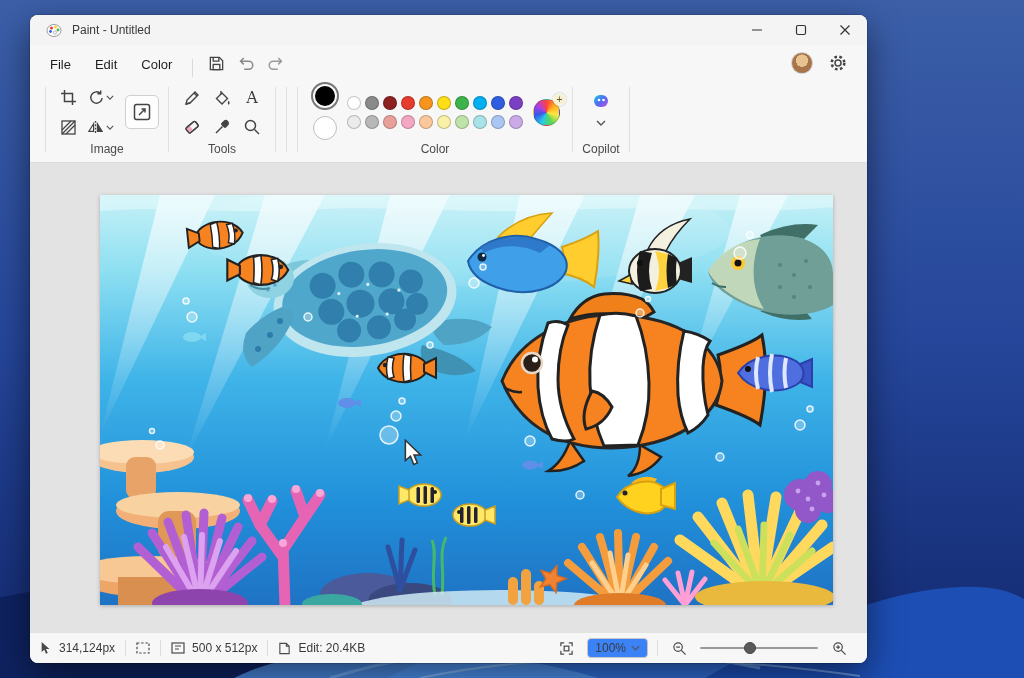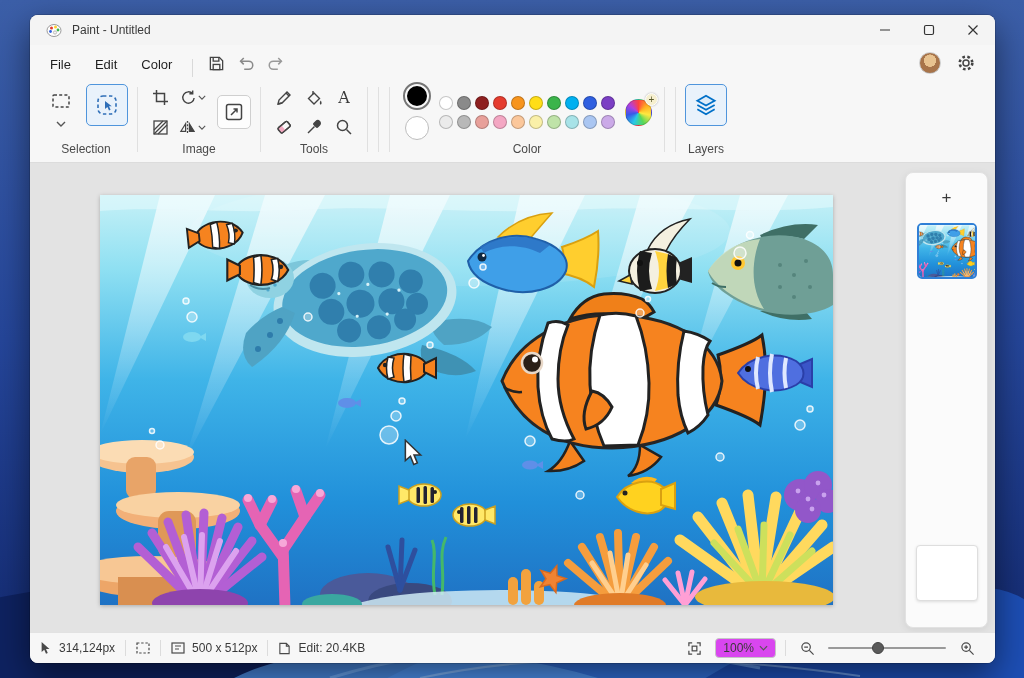--- a/index.html
+++ b/index.html
@@ -3,21 +3,21 @@
 <meta charset="utf-8">
 <style>
   * { margin:0; padding:0; box-sizing:border-box; }
   html,body { width:1024px; height:678px; overflow:hidden; font-family:"Liberation Sans", sans-serif; }
   body { position:relative; background:#1a3570; }
 
   
   .wallpaper { position:absolute; inset:0; }
 
   
-  .window { position:absolute; left:30px; top:15px; width:965px; height:648px;
+  .window { position:absolute; left:30px; top:15px; width:837px; height:648px;
     background:#f7f7f7; border-radius:8px; overflow:hidden;
     box-shadow:0 12px 34px rgba(0,0,0,.5), 0 0 0 1px rgba(0,0,0,.15); }
 
   
   .titlebar { position:absolute; left:0; top:0; right:0; height:30px; background:#f4f4f4; display:flex; align-items:center; }
   .title-icon { margin-left:16px; width:16px; height:16px; }
   .title-text { margin-left:10px; font-size:12px; color:#3a3a3a; }
   .win-controls { margin-left:auto; display:flex; height:100%; }
   .win-btn { width:44px; height:100%; display:flex; align-items:center; justify-content:center; }
 
@@ -86,21 +86,21 @@
   .layer-thumb svg { display:block; }
   .bg-layer-thumb { position:absolute; left:10px; bottom:26px; width:62px; height:56px; background:#ffffff;
     border:1px solid #dedede; border-radius:4px; box-shadow:0 1px 3px rgba(0,0,0,.12); }
 
   
   .statusbar { position:absolute; left:0; bottom:0; right:0; height:31px; background:#f7f7f7;
     border-top:1px solid #e2e2e2; display:flex; align-items:center; font-size:12px; color:#3a3a3a; }
   .sb-seg { display:flex; align-items:center; gap:7px; padding:0 10px; }
   .sb-div { width:1px; height:16px; background:#dcdcdc; }
   .sb-right { margin-left:auto; display:flex; align-items:center; gap:9px; padding-right:16px; }
-  .zoom-pill { display:flex; align-items:center; gap:5px; border:1px solid #c6c6c6; border-radius:4px; padding:2px 7px; background:#d946ef; }
+  .zoom-pill { display:flex; align-items:center; gap:5px; border:1px solid #c6c6c6; border-radius:4px; padding:2px 7px; background:#3b82f6; }
   .slider { position:relative; width:118px; height:14px; }
   .slider-track { position:absolute; left:0; right:0; top:6px; height:2px; background:#9a9a9a; border-radius:1px; }
   .slider-thumb { position:absolute; left:44px; top:1px; width:12px; height:12px; border-radius:50%; background:#5a5a5a; border:1px solid #444; }
 </style>
 </head>
 <body>
 
 <svg width="0" height="0" style="position:absolute" aria-hidden="true">
 <defs>
   <linearGradient id="waterG" x1="0" y1="0" x2="0" y2="1">
@@ -508,41 +508,20 @@
         <svg width="18" height="18" viewBox="0 0 18 18" fill="none">
           <circle cx="9" cy="9" r="3" stroke="#444" stroke-width="1.5"></circle>
           <circle cx="9" cy="9" r="6.3" stroke="#444" stroke-width="2.6" stroke-dasharray="2.6 2.45"></circle>
         </svg>
       </div>
     </div>
   </div>
 
   <div class="ribbon">
 
-    <section class="rsec">
-      <div class="sel-row">
-        <div class="sel-col">
-          <div class="tool-btn sel-btn">
-            <svg width="22" height="22" viewBox="0 0 22 22" fill="none" stroke="#444" stroke-width="1.5" stroke-dasharray="3 2.2">
-                <rect x="3" y="5" width="16" height="12" rx="1"></rect>
-              </svg>
-          </div>
-          <svg class="chev" width="10" height="6" viewBox="0 0 10 6" fill="none" stroke="#555" stroke-width="1.4">
-              <path d="M1,1 L5,5 L9,1"></path>
-            </svg>
-        </div>
-        <div class="tool-btn sel-btn-big active-tool">
-          <svg width="26" height="26" viewBox="0 0 26 26" fill="none" stroke="#2f6fb8" stroke-width="1.6">
-            <rect x="4" y="4" width="18" height="18" rx="5" stroke-dasharray="3.4 2.6"></rect>
-            <path d="M11,9 L11,17 L13.4,15 L15,18.6 L16.6,17.8 L15,14.3 L17.8,14.3 Z" fill="#2f6fb8" stroke="none"></path>
-          </svg>
-        </div>
-      </div>
-      <div class="rsec-label">Selection</div>
-    </section>
     <div class="rdiv"></div>
 
     <section class="rsec">
       <div class="img-wrap">
         <div class="img-grid">
           <div class="small-btn tool-btn">
             <svg width="17" height="17" viewBox="0 0 17 17" fill="none" stroke="#444" stroke-width="1.5">
                 <path d="M4.5,1 V12.5 H16"></path>
                 <path d="M1,4.5 H12.5 V16"></path>
               </svg>
@@ -668,32 +647,37 @@
         </div>
         <div class="wheel-wrap">
           <div class="wheel"></div>
           <div class="wheel-badge">+</div>
         </div>
       </div>
       <div class="rsec-label">Color</div>
     </section>
     <div class="rdiv"></div>
 
+    <section class="rsec">
+      <div class="col-center">
+        <div class="tool-btn big-tool">
+          <svg width="24" height="24" viewBox="0 0 24 24">
+            <path d="M5,12 a6,6 0 0 1 6,-6 h2 a6,6 0 0 1 6,6 a6,6 0 0 1 -6,6 h-2 a6,6 0 0 1 -6,-6 z" fill="url(#copG)"></path>
+            <circle cx="10" cy="11" r="1.3" fill="#fff"></circle>
+              <circle cx="14.5" cy="11" r="1.3" fill="#fff"></circle>
+          </svg>
+        </div>
+        <svg class="chev" width="10" height="6" viewBox="0 0 10 6" fill="none" stroke="#555" stroke-width="1.4">
+            <path d="M1,1 L5,5 L9,1"></path>
+          </svg>
+      </div>
+      <div class="rsec-label">Copilot</div>
+    </section>
     <div class="rdiv"></div>
 
-    <section class="rsec">
-      <div class="tool-btn sel-btn-big active-tool">
-        <svg width="26" height="26" viewBox="0 0 24 24" fill="none" stroke="#0070c8" stroke-width="1.6">
-          <path d="M12,3.5 L20,8 L12,12.5 L4,8 Z" fill="#dcebf8"></path>
-          <path d="M4,12 L12,16.5 L20,12"></path>
-          <path d="M4,16 L12,20.5 L20,16"></path>
-        </svg>
-      </div>
-      <div class="rsec-label">Layers</div>
-    </section>
   </div>
 
   <div class="canvas-area">
     <div class="canvas-img">
       <svg viewBox="0 0 733 410" preserveAspectRatio="none">
           <use href="#scene"></use>
         </svg>
     </div>
 
     <svg class="cursor" viewBox="0 0 14 22">

